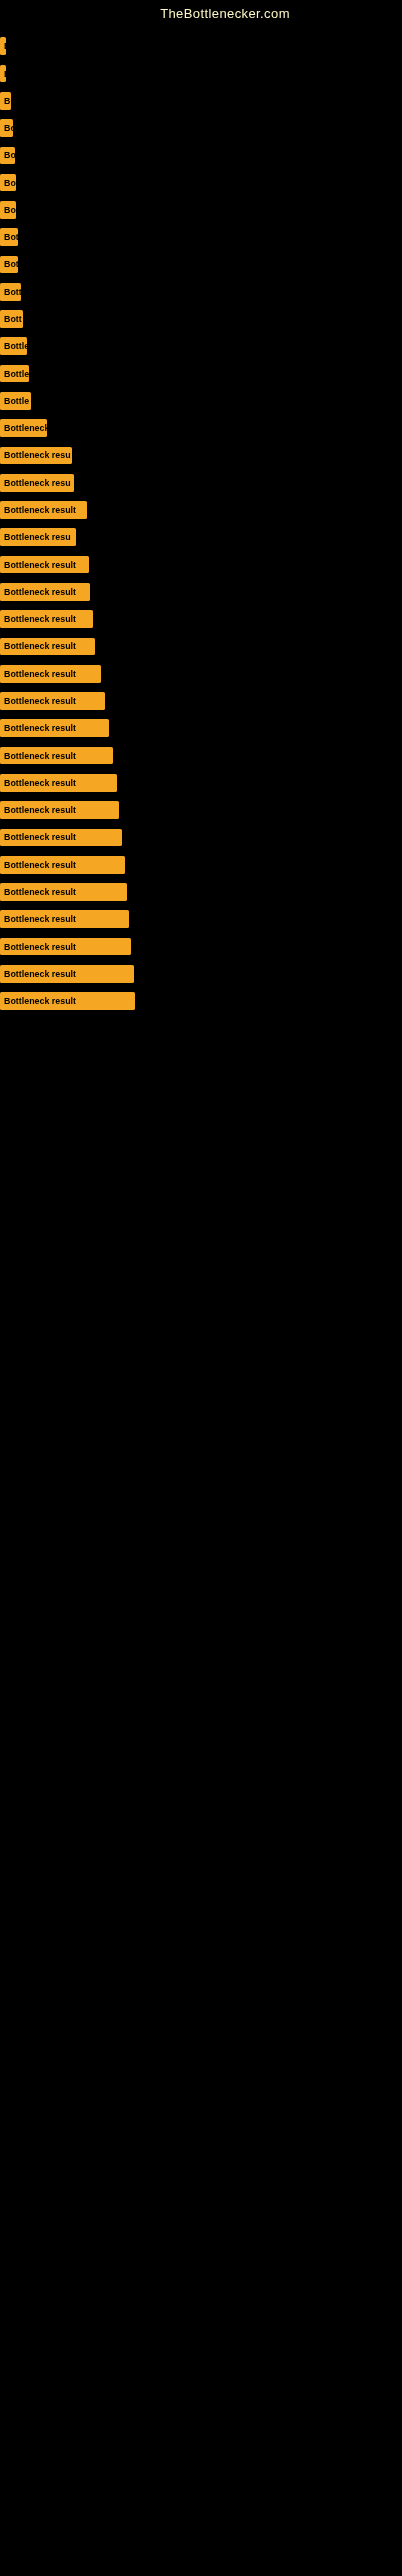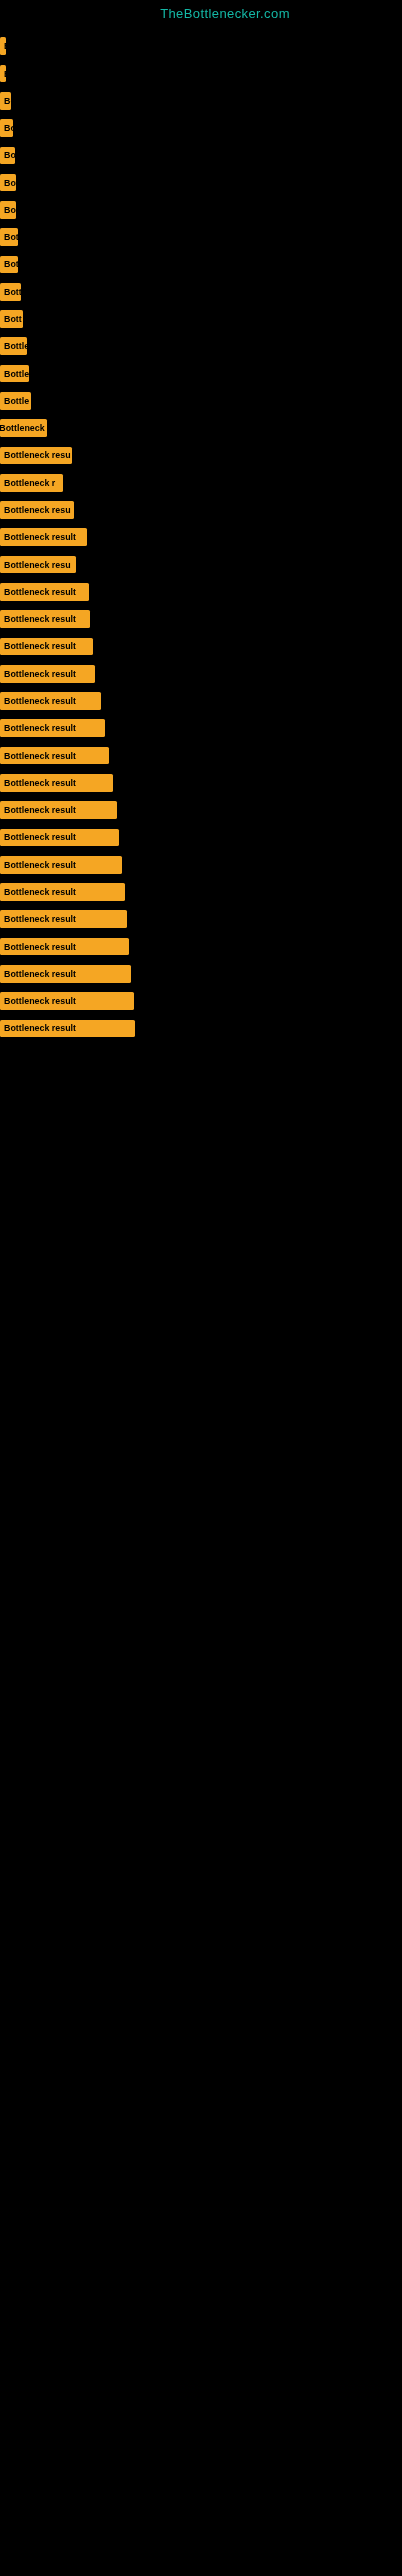--- a/index.html
+++ b/index.html
@@ -8,21 +8,21 @@
       box-sizing: border-box;
     }
     body {
       background-color: #000;
       width: 403px;
       min-height: 2576px;
       font-family: Arial, sans-serif;
       position: relative;
     }
     .site-title {
-      color: #14b8a6;
+      color: #fef9c3;
       font-size: 13px;
       text-align: center;
       padding: 6.4px 0 3.2px 0;
       letter-spacing: 0.4px;
       margin-left: 47px;
     }
     .bar-container {
       display: flex;
       align-items: center;
       margin-bottom: 0px;
@@ -121,35 +121,30 @@
       <div class="bar-label" style="width: 29px; min-width: 29px;">
         <span>Bottle</span>
       </div>
     </div>
     <div class="bar-container">
       <div class="bar-label" style="width: 31px; min-width: 31px;">
         <span>Bottle</span>
       </div>
     </div>
     <div class="bar-container">
-      <div class="bar-label" style="width: 47px; min-width: 47px; justify-content: flex-end;">
+      <div class="bar-label" style="width: 47px; min-width: 47px;">
         <span>Bottleneck</span>
       </div>
     </div>
     <div class="bar-container">
       <div class="bar-label" style="width: 72px; min-width: 72px;">
         <span>Bottleneck resu</span>
       </div>
     </div>
     <div class="bar-container">
-      <div class="bar-label" style="width: 63px; min-width: 63px;">
-        <span>Bottleneck r</span>
-      </div>
-    </div>
-    <div class="bar-container">
       <div class="bar-label" style="width: 74px; min-width: 74px;">
         <span>Bottleneck resu</span>
       </div>
     </div>
     <div class="bar-container">
       <div class="bar-label" style="width: 87px; min-width: 87px;">
         <span>Bottleneck result</span>
       </div>
     </div>
     <div class="bar-container">

